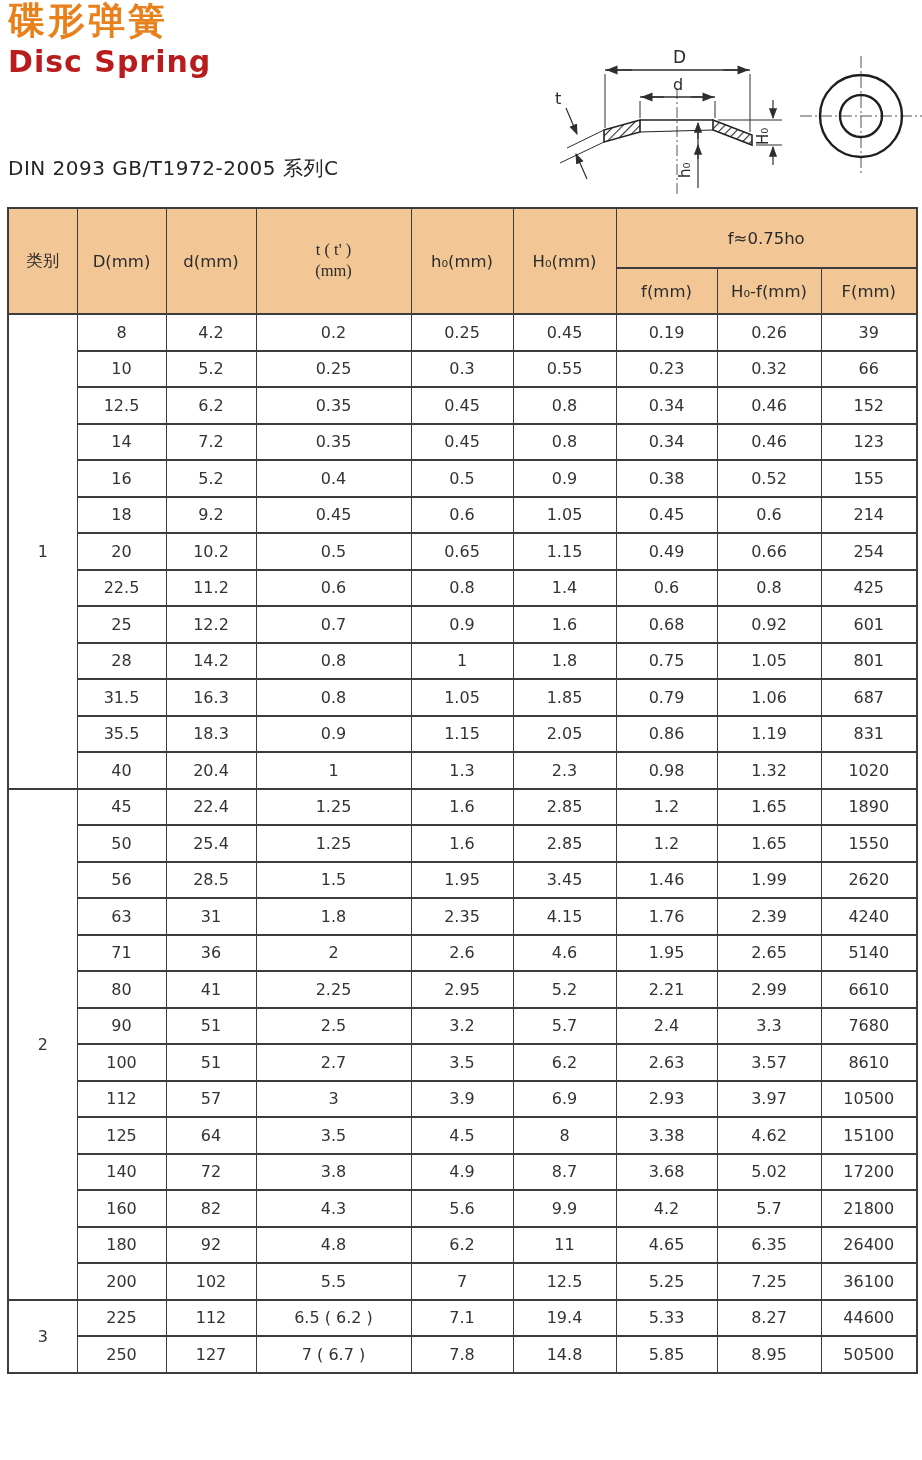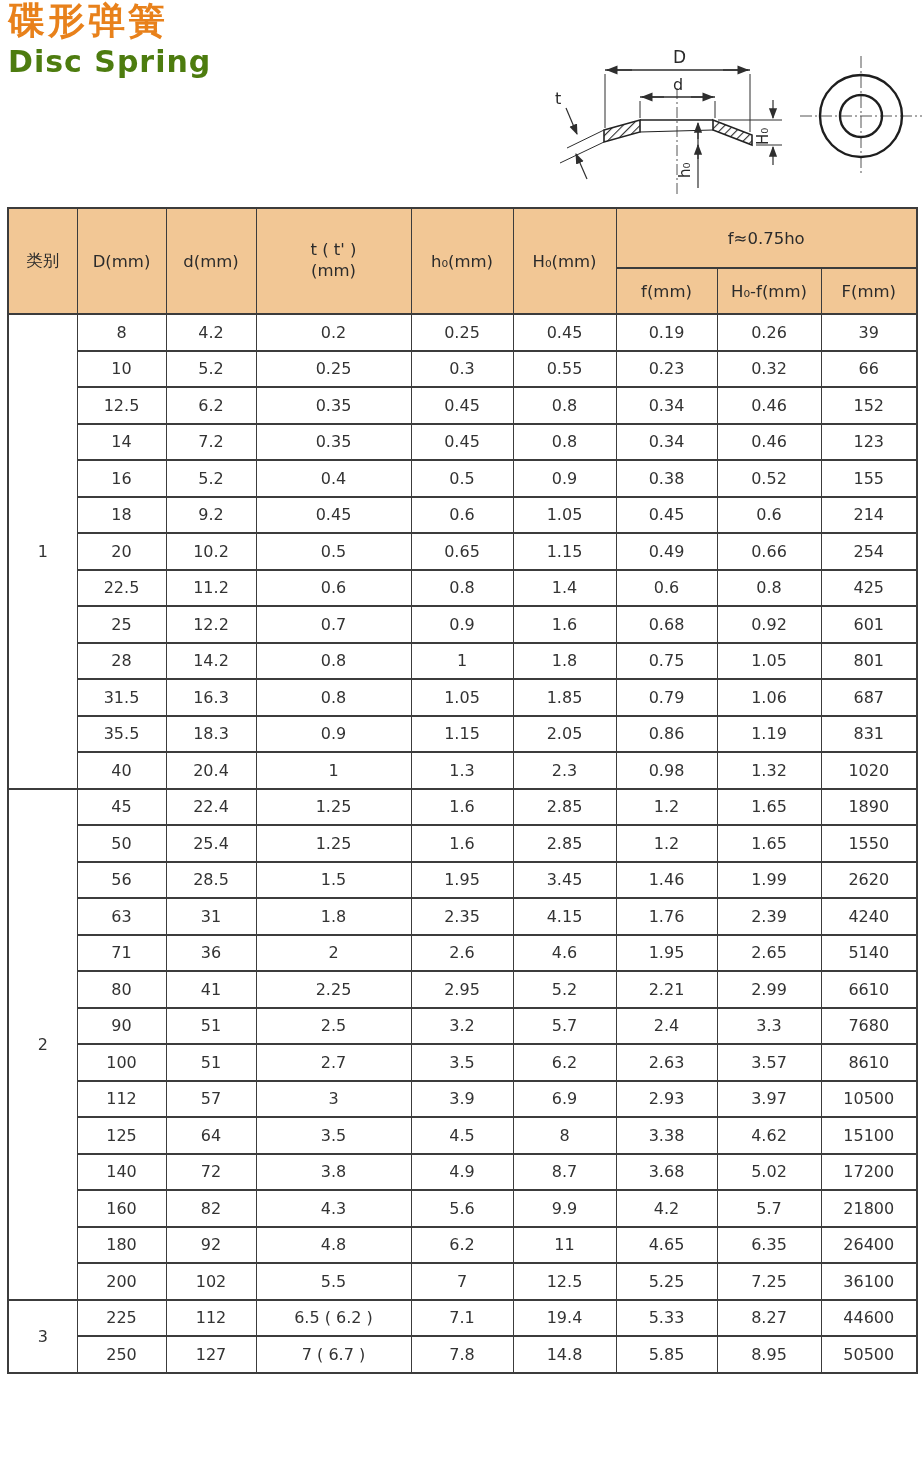--- a/index.html
+++ b/index.html
@@ -15,21 +15,21 @@
   }
   .title-zh {
     position: absolute; left: 8px; top: -4px;
     margin: 0;
     font-size: 37px; font-weight: bold; color: #e8811b;
     letter-spacing: 3px;
   }
   .title-en {
     position: absolute; left: 8px; top: 44px;
     margin: 0;
-    font-size: 30px; font-weight: bold; color: #4d7c0f;
+    font-size: 30px; font-weight: bold; color: #b91c1c;
     letter-spacing: 1px;
   }
   .standard-line {
     position: absolute; left: 8px; top: 155px;
     font-size: 20px; color: #242424;
     letter-spacing: 0.5px;
   }
   .section-view { position: absolute; left: 540px; top: 38px; }
   .top-view { position: absolute; left: 798px; top: 52px; }
 
@@ -53,29 +53,30 @@
   table.spec { border: 2px solid #3c3c3c; }
   thead th {
     background: #f2c795;
     color: #2b2b2b;
     font-size: 16.5px;
   }
   tr.head-top th { height: 60px; }
   tr.head-sub th { height: 46px; }
   tbody td { height: 36.5px; background: #ffffff; }
   td.cat-cell { font-size: 16px; }
-  .two-line div { line-height: 1.25; }
+  .two-line div { line-height: 1.25; font-family: Liberation Serif, serif; }
 </style>
 </head>
 <body>
 
 <div class="page">
 
   <h1 class="title-zh">碟形弹簧</h1>
   <h2 class="title-en">Disc Spring</h2>
+  <div class="standard-line">DIN 2093  GB/T1972-2005  系列C</div>
 
   <svg class="section-view" width="380" height="165" viewBox="0 0 380 165">
     <defs>
       <pattern id="hatch" width="6" height="6" patternUnits="userSpaceOnUse" patternTransform="rotate(45)">
         <line x1="0" y1="0" x2="0" y2="6" stroke="#2e2e2e" stroke-width="2.2"></line>
       </pattern>
       <marker id="arr" viewBox="0 0 10 10" refX="9" refY="5" markerWidth="9" markerHeight="9" orient="auto">
         <path d="M0,1.2 L10,5 L0,8.8 z" fill="#2e2e2e"></path>
       </marker>
     </defs>

